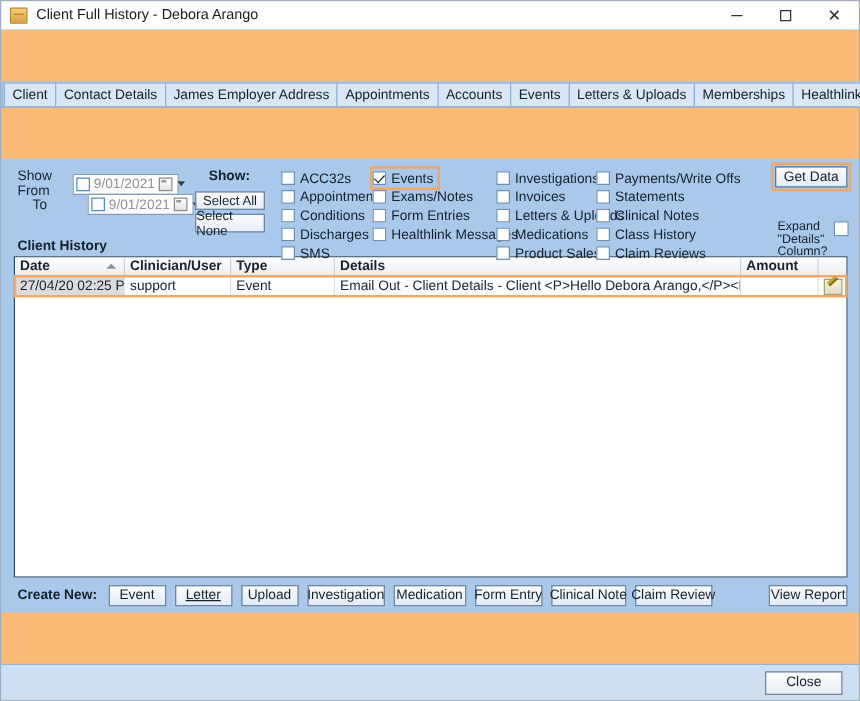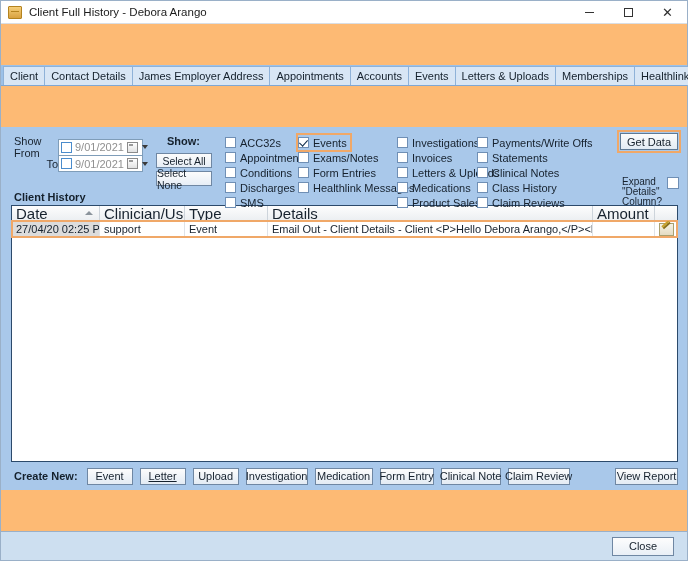--- a/index.html
+++ b/index.html
@@ -256,29 +256,30 @@
     min-height: 0;
   }
   .grid-head {
     display: flex;
     height: 15px;
     background: linear-gradient(#fdfdfd,#eceff2);
     border-bottom: 1px solid #b6bec6;
     flex: none;
   }
   .gh {
-    font-size: 15px;
+    font-size: 11px;
     color: #17222e;
     padding-left: 4px;
     display: flex;
     align-items: center;
     border-right: 1px solid #cdd4db;
     position: relative;
     overflow: hidden;
     white-space: nowrap;
+    font-weight: bold;
   }
   .sort-arrow {
     position: absolute;
     right: 6px;
     width: 0; height: 0;
     border-left: 4px solid transparent;
     border-right: 4px solid transparent;
     border-bottom: 4px solid #8b949c;
   }
   .grid-body { flex: 1; background: #ffffff; position: relative; min-height:0;}
@@ -410,21 +411,21 @@
       <div class="date-row" style="left:13px; top:8px;">
         <span class="date-label">Show From</span>
         <div class="date-box">
           <span class="cb"></span>
           <span class="date-val">9/01/2021</span>
           <span class="dp-icon"></span>
           <span class="dp-arrow"></span>
         </div>
       </div>
 
-      <div class="date-row" style="left:13px; top:28px;text-align:right;">
+      <div class="date-row" style="left:25px; top:28px;">
         <span class="date-label">To</span>
         <div class="date-box">
           <span class="cb"></span>
           <span class="date-val">9/01/2021</span>
           <span class="dp-icon"></span>
           <span class="dp-arrow"></span>
         </div>
       </div>
 
       <div class="show-label">Show:</div>

